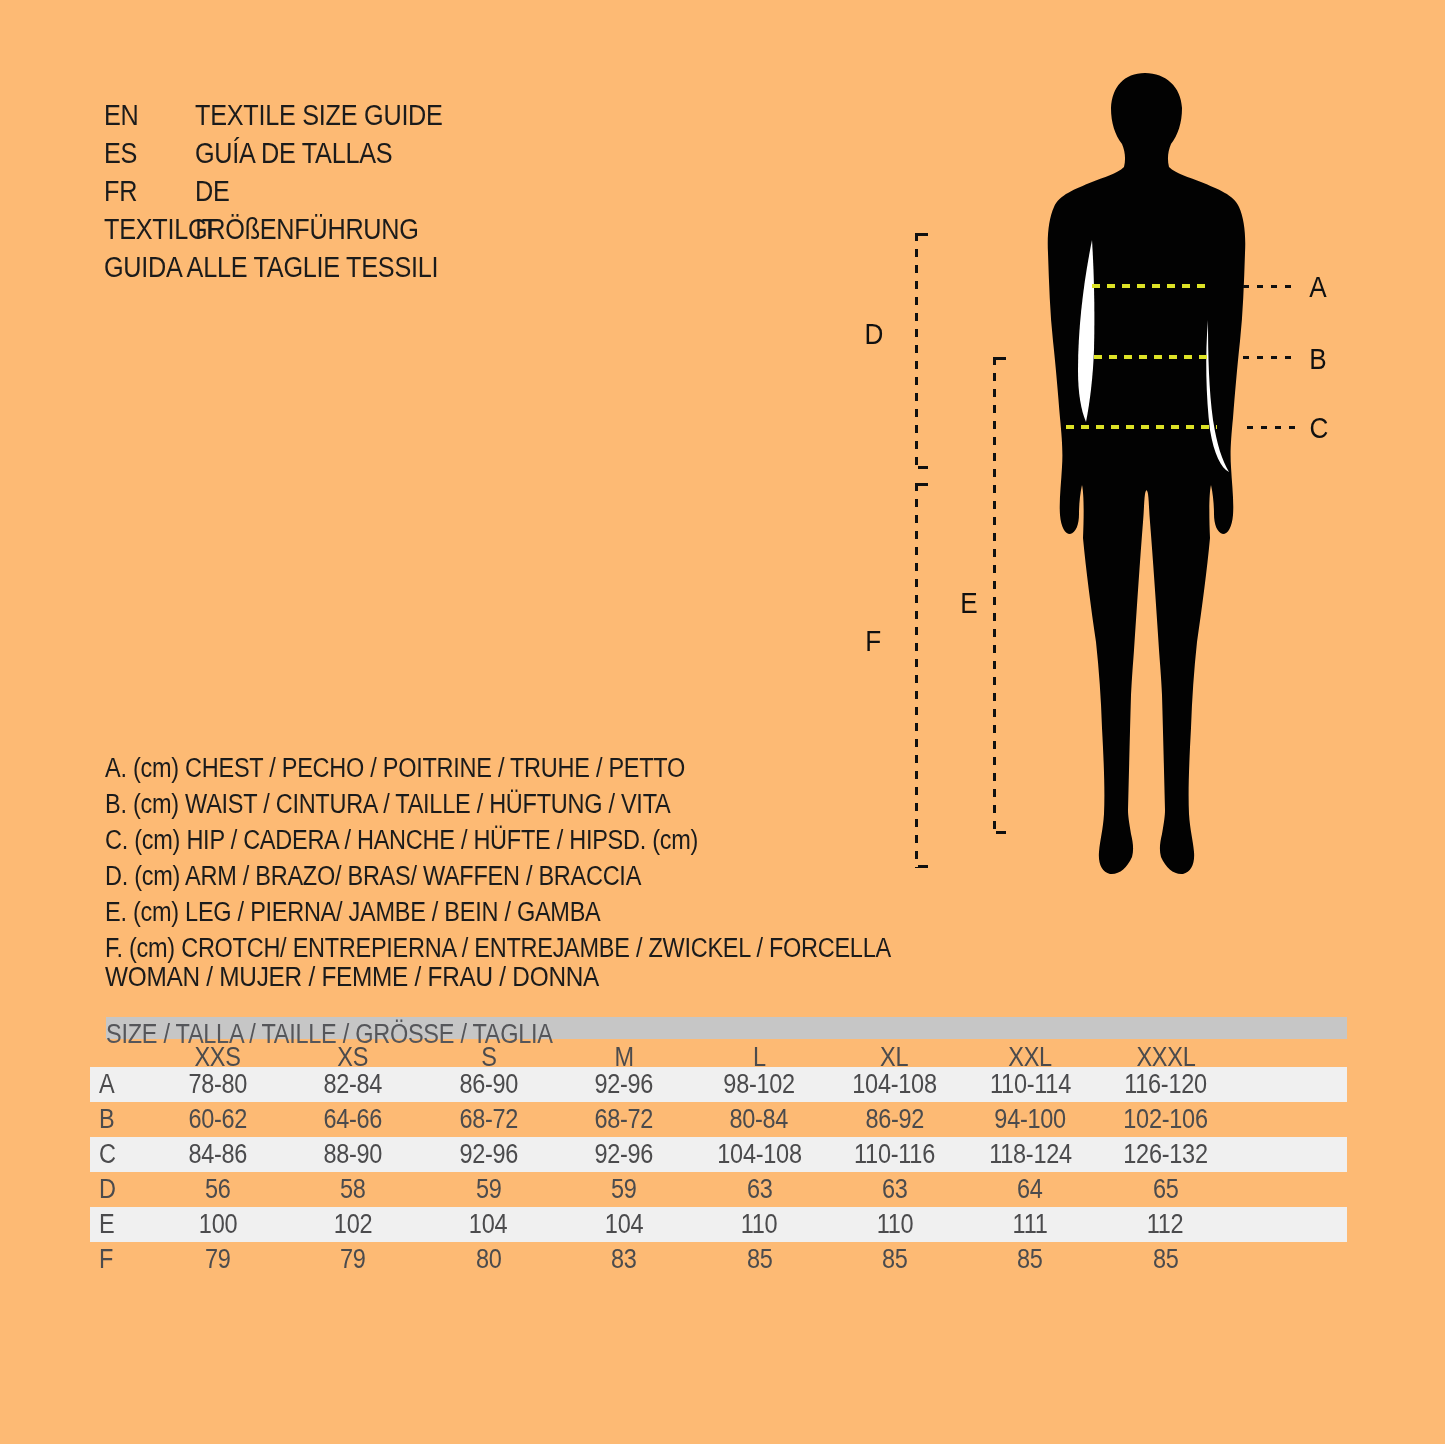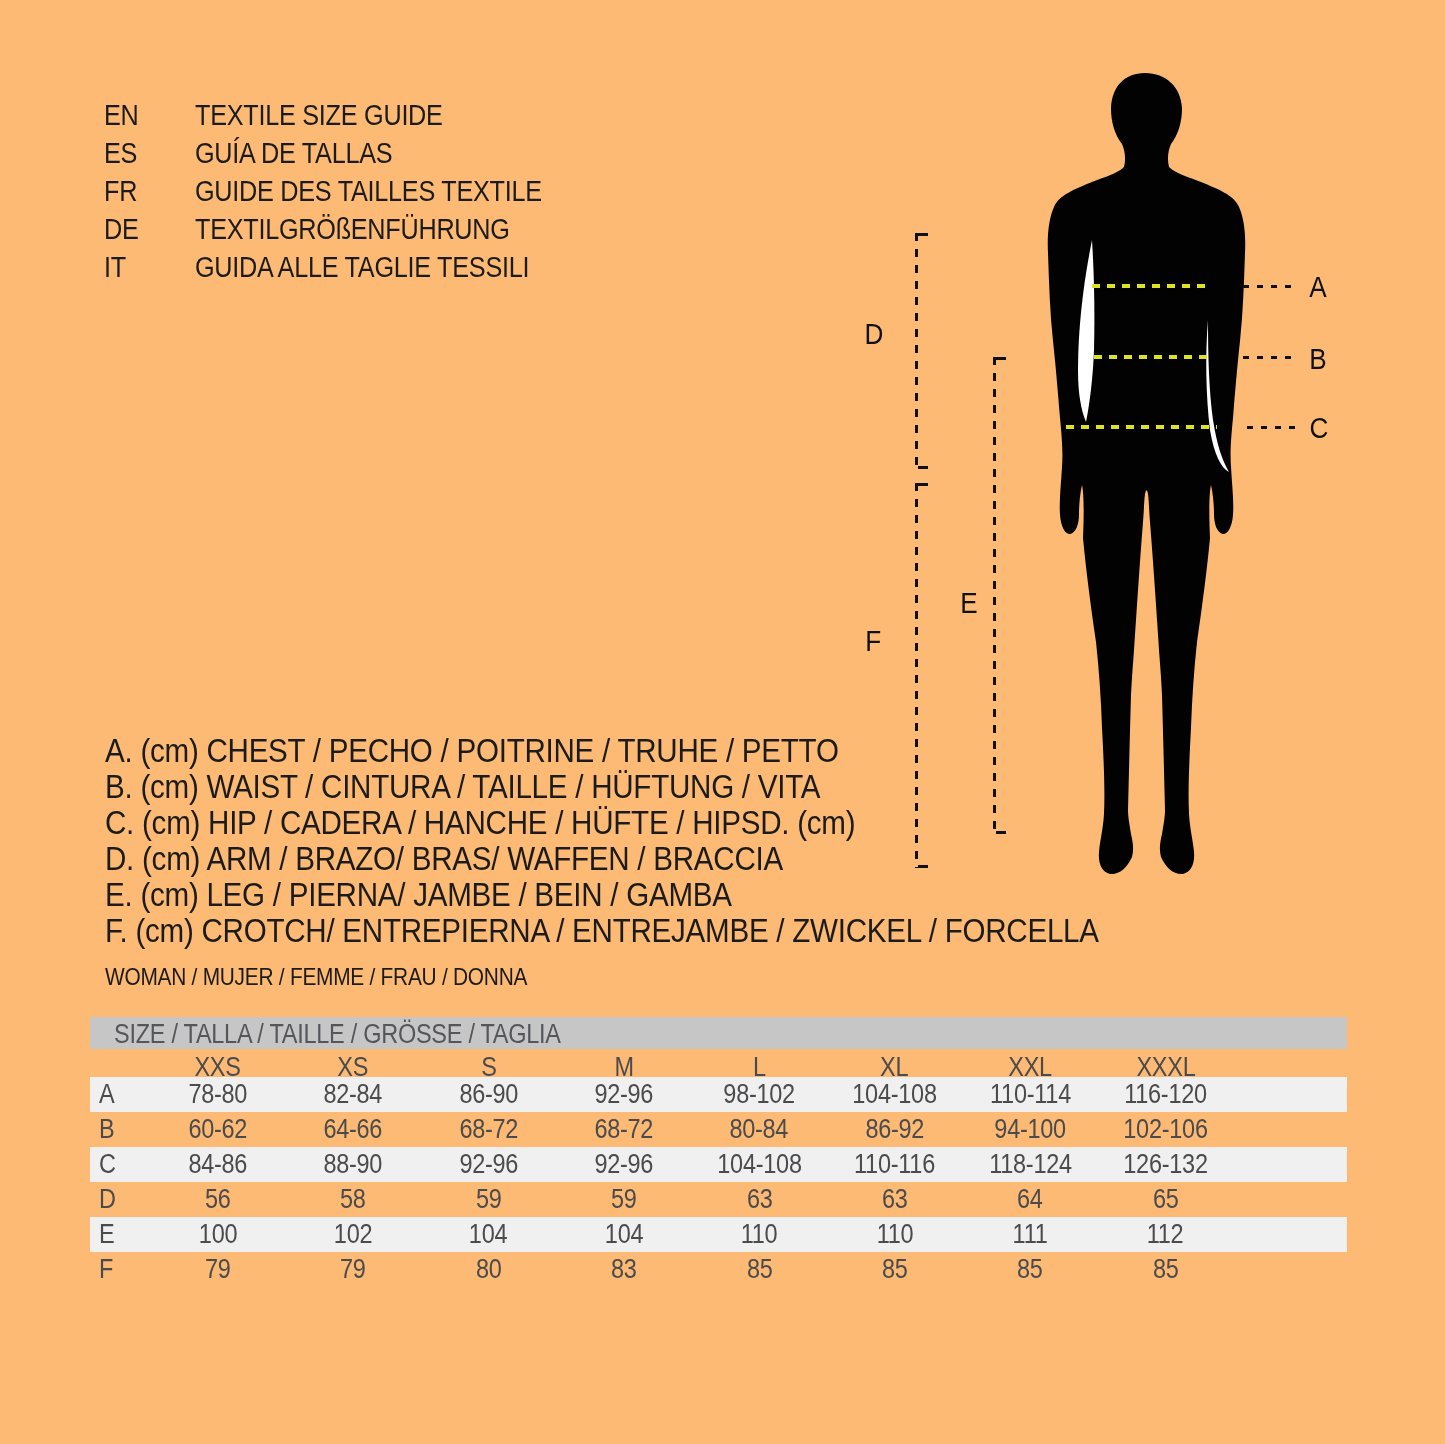--- a/index.html
+++ b/index.html
@@ -15,27 +15,27 @@
   .canvas{
     position:relative;width:1445px;height:1444px;background:#fdba74;overflow:hidden;
     font-family:"Liberation Sans", sans-serif;color:var(--ink);
   }
   .cx{display:inline-block;transform:scaleX(.87);transform-origin:0 50%;letter-spacing:-.3px;white-space:nowrap;}
   .cx-c{transform-origin:50% 50%;}
 
   
   .lang-block{position:absolute;left:104px;top:96px;display:grid;grid-template-columns:91px auto;font-size:29px;line-height:38px;}
   
-  .legend{position:absolute;left:105px;top:732px;font-size:34px;line-height:36px;}
-  
-  .gender{position:absolute;left:105px;top:962px;font-size:24px;line-height:30px;}
+  .legend{position:absolute;left:105px;top:750px;font-size:27px;line-height:36px;}
+  
+  .gender{position:absolute;left:105px;top:962px;font-size:28px;line-height:30px;}
 
   
   .sizetable{position:absolute;left:90px;top:1017px;width:1257px;font-size:27px;color:var(--tbl-text);}
-  .t-bar{height:32px;line-height:35px;background:var(--bar-bg);color:var(--bar-text);padding-left:24px;}
+  .t-bar{height:22px;line-height:35px;background:var(--bar-bg);color:var(--bar-text);padding-left:0;margin-left:16px;}
   .tr{display:flex;height:35px;line-height:35px;}
   .tr.sizes{height:28px;line-height:36px;color:var(--tbl-text);}
   .tr.stripe{background:var(--stripe);}
   .tc{flex:0 0 135.4px;text-align:center;}
   .tc.lbl{flex:0 0 60px;text-align:left;padding-left:9px;}
   .tc.fill{flex:1 1 auto;}
 
   
   .vdash{position:absolute;width:3px;background:repeating-linear-gradient(180deg,#101010 0 8px,transparent 8px 16px);}
   .htick{position:absolute;width:10px;height:3px;background:#101010;}
@@ -49,21 +49,20 @@
 <body>
 
 <div class="canvas">
 
   <div class="lang-block">
     <span><span class="cx">EN</span></span>
     <span><span class="cx">TEXTILE SIZE GUIDE</span></span>
     <span><span class="cx">ES</span></span>
     <span><span class="cx">GUÍA DE TALLAS</span></span>
     <span><span class="cx">FR</span></span>
-    <span><span class="cx">GUIDE DES TAILLES TEXTILE</span></span>
     <span><span class="cx">DE</span></span>
     <span><span class="cx">TEXTILGRÖßENFÜHRUNG</span></span>
     <span><span class="cx">IT</span></span>
     <span><span class="cx">GUIDA ALLE TAGLIE TESSILI</span></span>
   </div>
 
   <div class="legend">
     <div><span class="cx">A. (cm) CHEST / PECHO / POITRINE / TRUHE / PETTO</span></div>
     <div><span class="cx">B. (cm) WAIST / CINTURA / TAILLE / HÜFTUNG / VITA</span></div>
     <div><span class="cx">C. (cm) HIP / CADERA / HANCHE / HÜFTE / HIPSD. (cm)</span></div>

